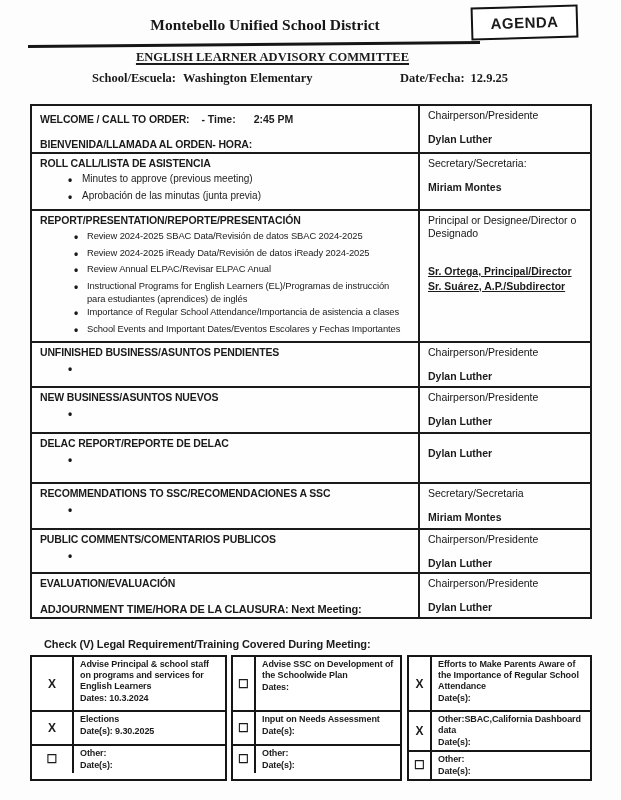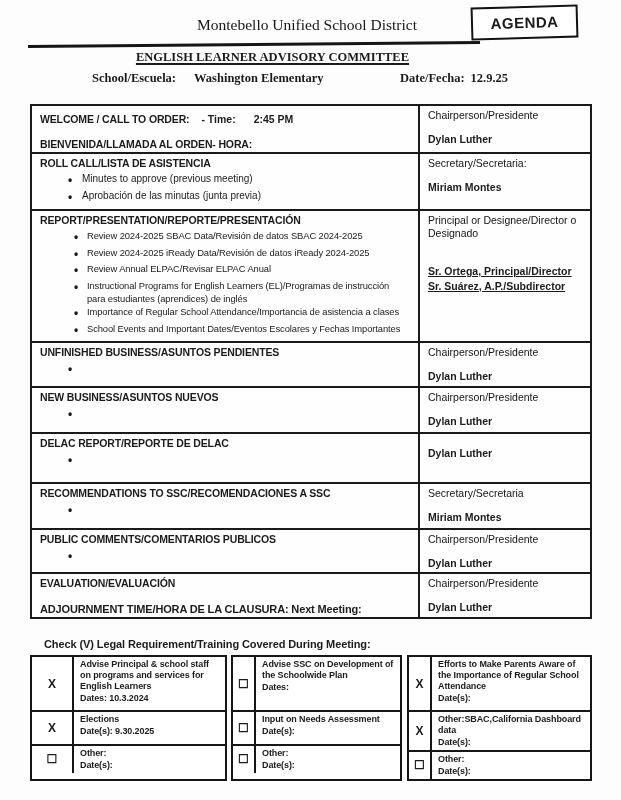--- a/index.html
+++ b/index.html
@@ -1,31 +1,31 @@
 <!DOCTYPE html>
 <html><head>
 <meta charset="utf-8">
 <style>
   html,body{margin:0;padding:0;}
   body{width:621px;height:800px;background:#ffffff;font-family:"Liberation Sans",sans-serif;color:#1b1b1b;}
   .page{position:relative;width:621px;height:800px;background:#fdfdfd;overflow:hidden;}
 
   
   .district{position:absolute;top:16px;left:0;width:530px;text-align:center;
-    font-family:"Liberation Serif",serif;font-size:15.5px;font-weight:400;color:#171717;padding-left:42px;}
+    font-family:"Liberation Serif",serif;font-size:15.5px;font-weight:700;color:#171717;}
   .agenda-box{position:absolute;top:6px;left:471px;width:103px;height:29px;border:2.5px solid #131313;
     background:#fff;display:flex;align-items:center;justify-content:center;
     font-size:15px;font-weight:bold;letter-spacing:.5px;transform:rotate(-1.6deg);}
   .rule{position:absolute;top:43px;left:28px;width:452px;height:3px;background:#161616;transform:rotate(-0.5deg);}
   .committee{position:absolute;top:50px;left:0;width:545px;text-align:center;
     font-family:"Liberation Serif",serif;font-size:12.5px;font-weight:bold;
     text-decoration:underline;text-decoration-thickness:1.5px;text-underline-offset:2px;}
   .school-line{position:absolute;top:71px;left:92px;font-family:"Liberation Serif",serif;
     font-size:12.5px;font-weight:bold;}
-  .school-line .val{margin-left:18px;}
+  .school-line .val{margin-left:7px;}
   .date-line{position:absolute;top:71px;left:400px;font-family:"Liberation Serif",serif;
     font-size:12.5px;font-weight:bold;}
   .date-line .val{margin-left:6px;}
 
   
   .agenda-table{position:absolute;top:104px;left:30px;width:562px;border:2px solid #1a1a1a;
     box-sizing:border-box;background:#fefefe;}
   .arow{display:grid;grid-template-columns:386px 1fr;box-sizing:border-box;}
   .arow + .arow{border-top:2px solid #1a1a1a;}
   .lcell{padding:3px 8px 2px 8px;box-sizing:border-box;display:flex;flex-direction:column;}

